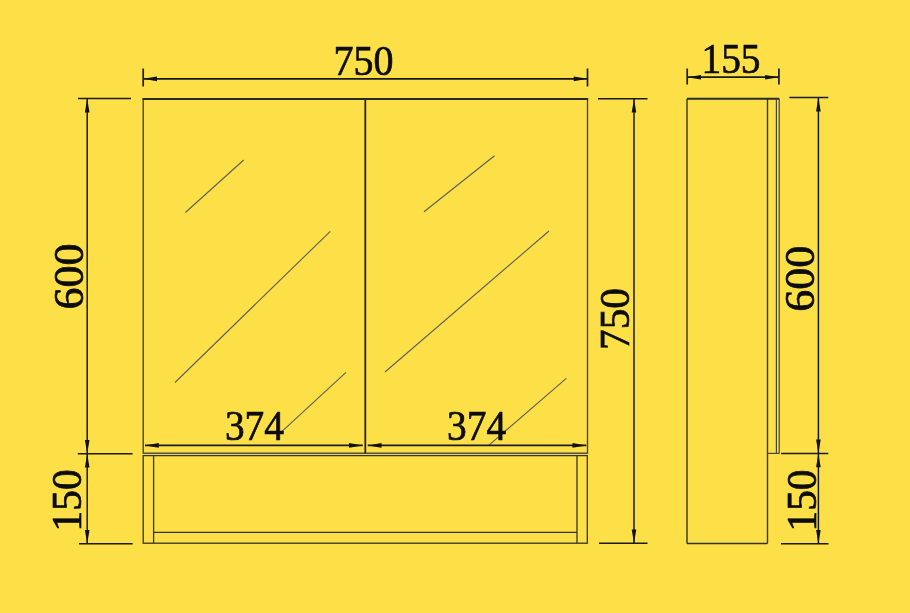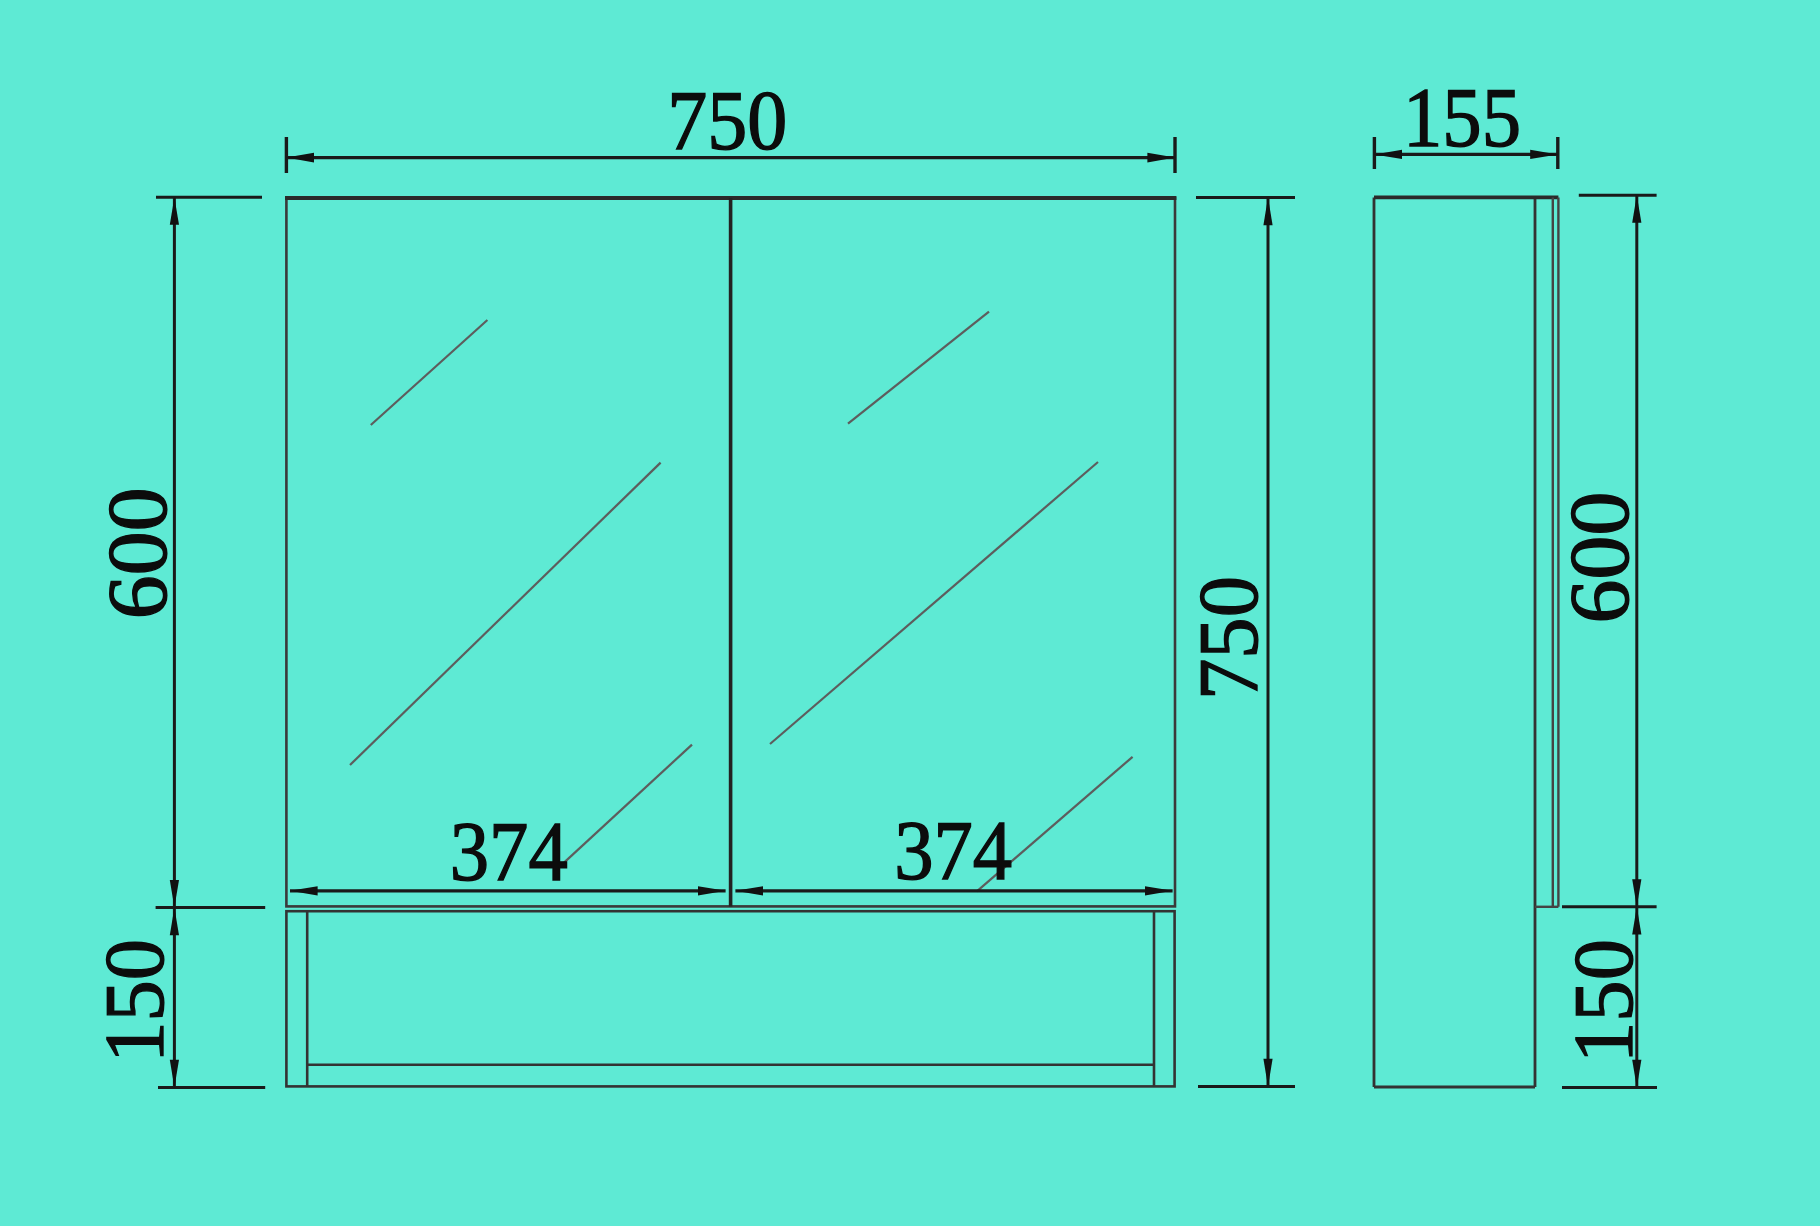--- a/index.html
+++ b/index.html
@@ -1,16 +1,16 @@
 <!DOCTYPE html>
 <html><head>
 <meta charset="utf-8">
 <style>
   html,body{margin:0;padding:0;background:#ffffff;}
-  #page{position:relative;width:910px;height:613px;background:#5eead4;overflow:hidden;}
+  #page{position:relative;width:910px;height:613px;background:#fde047;overflow:hidden;}
   svg{position:absolute;left:0;top:0;}
   text{font-family:"Liberation Serif", serif;fill:#0c0c0c;stroke:#0c0c0c;stroke-width:0.7;}
 </style>
 </head>
 <body>
 <div id="page">
 <svg width="910" height="613" viewBox="0 0 910 613">
 
   <g>
     <rect x="143.2" y="99" width="444.3" height="354.2" fill="none" stroke="#3a3a3a" stroke-width="1.3"></rect>

